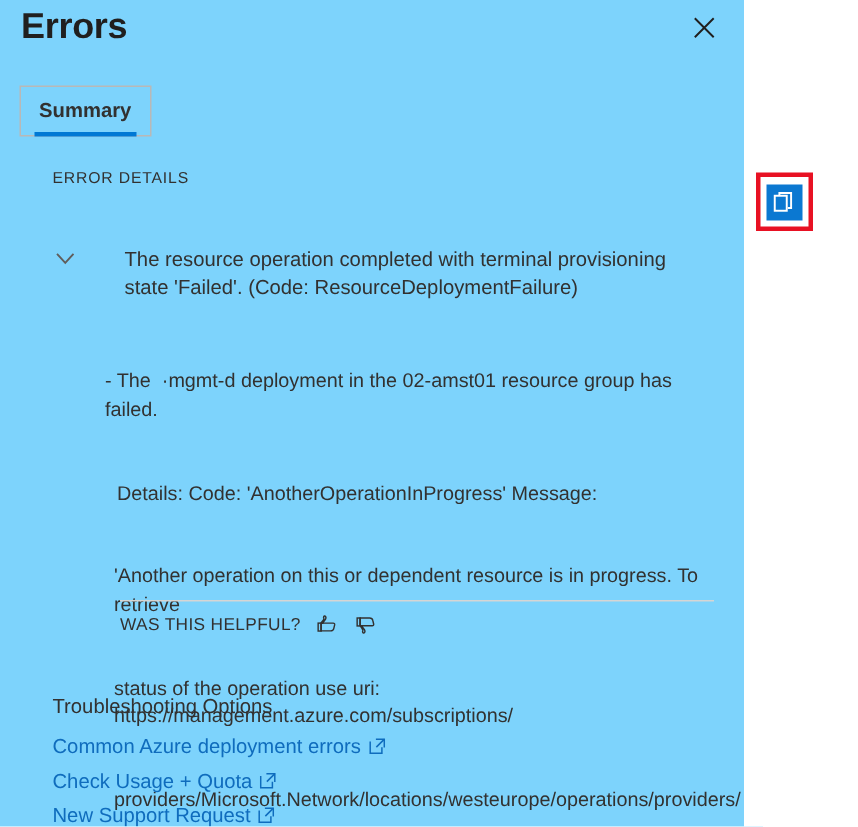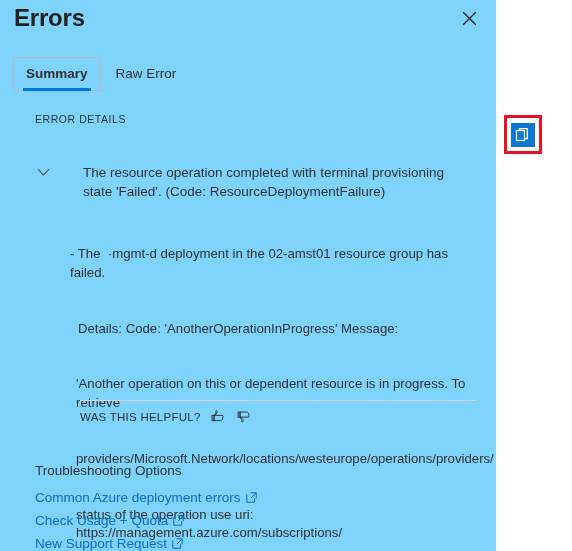--- a/index.html
+++ b/index.html
@@ -256,23 +256,20 @@
         </svg>
       </span>
     </button>
   </div>
 
   <div class="tabs">
     <div class="tab selected">
       <span>Summary</span>
       <span class="tab-underline"></span>
     </div>
-    <div class="tab">
-      <span>Raw Error</span>
-    </div>
   </div>
 
   <div class="section-label">ERROR DETAILS</div>
 
   <div class="copy-button-wrap" title="Copy">
     <div class="copy-icon-box">
       <svg width="16" height="16" viewBox="0 0 16 16">
         <rect x="1.5" y="3.5" width="8" height="10" fill="none" stroke="#ffffff" stroke-width="1.3"></rect>
         <path d="M4.6 3.2 V1.6 H12.4 V11.6 H10.2" fill="none" stroke="#ffffff" stroke-width="1.3"></path>
       </svg>
@@ -286,22 +283,22 @@
           <path d="M1 1.2 L6.5 7.2 L12 1.2" fill="none" stroke="#605e5c" stroke-width="1.25"></path>
         </svg>
       </span>
       <span class="error-head-text">The resource operation completed with terminal provisioning state 'Failed'. (Code: ResourceDeploymentFailure)</span>
     </div>
 
     <div class="error-body">
       <span class="ln i5">- The  ·mgmt-d deployment in the 02-amst01 resource group has failed.</span>
       <span class="ln i2">Details: Code: 'AnotherOperationInProgress' Message:</span>
       <span class="ln i3">'Another operation on this or dependent resource is in progress. To retrieve</span>
+      <span class="ln i3">status of the operation use uri: https://management.azure.com/subscriptions/</span>
       <span class="ln i3">providers/Microsoft.Network/locations/westeurope/operations/providers/</span>
-      <span class="ln i3">status of the operation use uri: https://management.azure.com/subscriptions/</span>
       
       
       
     </div>
   </div>
 
   <div class="divider"></div>
 
   <div class="feedback">
     <span class="feedback-label">WAS THIS HELPFUL?</span>

